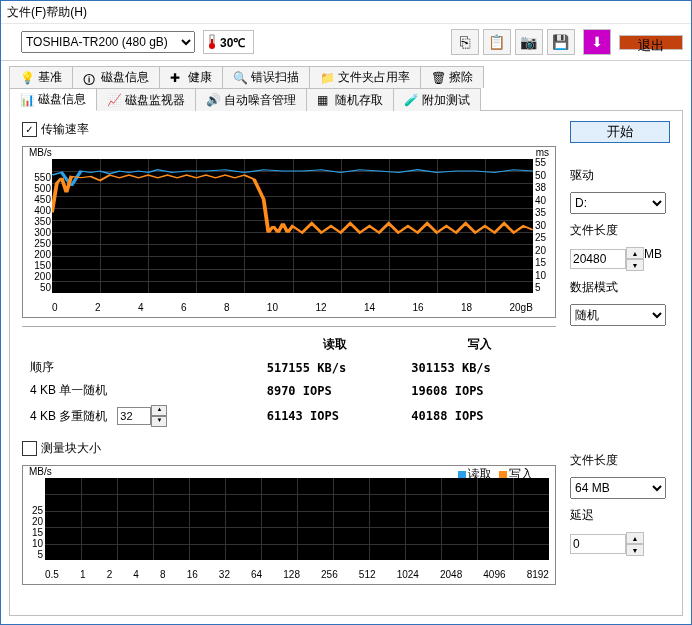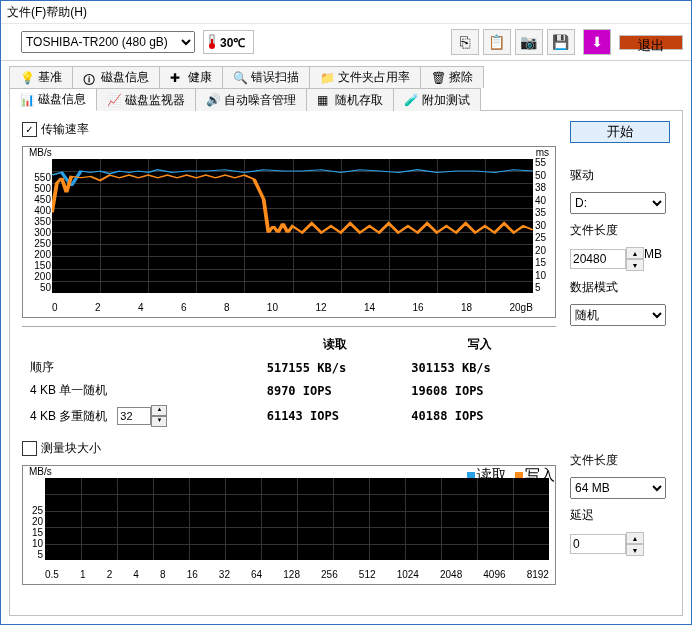--- a/index.html
+++ b/index.html
@@ -42,21 +42,21 @@
 .plot-area{position:absolute;background:#000;}
 .plot1{left:29px;top:12px;right:22px;bottom:24px;}
 .plot2{left:22px;top:12px;right:6px;bottom:24px;}
 .yaxis-l{position:absolute;left:4px;top:10px;bottom:24px;width:24px;display:flex;flex-direction:column;justify-content:flex-end;text-align:right;font-size:10px;color:#000;}
 .yaxis-l.narrow{width:16px;}
 .yaxis-r{position:absolute;right:4px;top:10px;bottom:24px;width:16px;display:flex;flex-direction:column;justify-content:space-between;text-align:left;font-size:10px;color:#000;}
 .xaxis{position:absolute;left:29px;right:22px;bottom:4px;display:flex;justify-content:space-between;font-size:10px;}
 .xaxis2{position:absolute;left:22px;right:6px;bottom:4px;display:flex;justify-content:space-between;font-size:10px;}
 .unit-l{position:absolute;left:6px;top:0;font-size:10px;}
 .unit-r{position:absolute;right:6px;top:0;font-size:10px;}
-.legend{position:absolute;right:0;top:0;font-size:15px;}
+.legend{position:absolute;right:22px;top:0;font-size:12px;}
 .legend .sq{display:inline-block;width:8px;height:8px;vertical-align:middle;margin:0 2px 0 4px;}
 .results{border-top:1px solid #aaa;padding:6px 4px 2px 4px;}
 .results table{width:100%;border-collapse:collapse;font-size:12px;}
 .results th,.results td{padding:3px 4px;text-align:left;}
 .results th.r,.results td.r{text-align:left;font-family:Consolas,monospace;font-weight:bold;}
 .results th.c,.results td.c{text-align:center;}
 .qd-spin{display:inline-flex;align-items:center;margin-left:10px;}
 .qd-spin input{width:28px;height:16px;border:1px solid #888;font-size:11px;text-align:left;padding:0 2px;}
 .grid-lines{position:absolute;inset:0;}
 .grid-lines .hl{position:absolute;left:0;right:0;height:1px;background:#333;}

